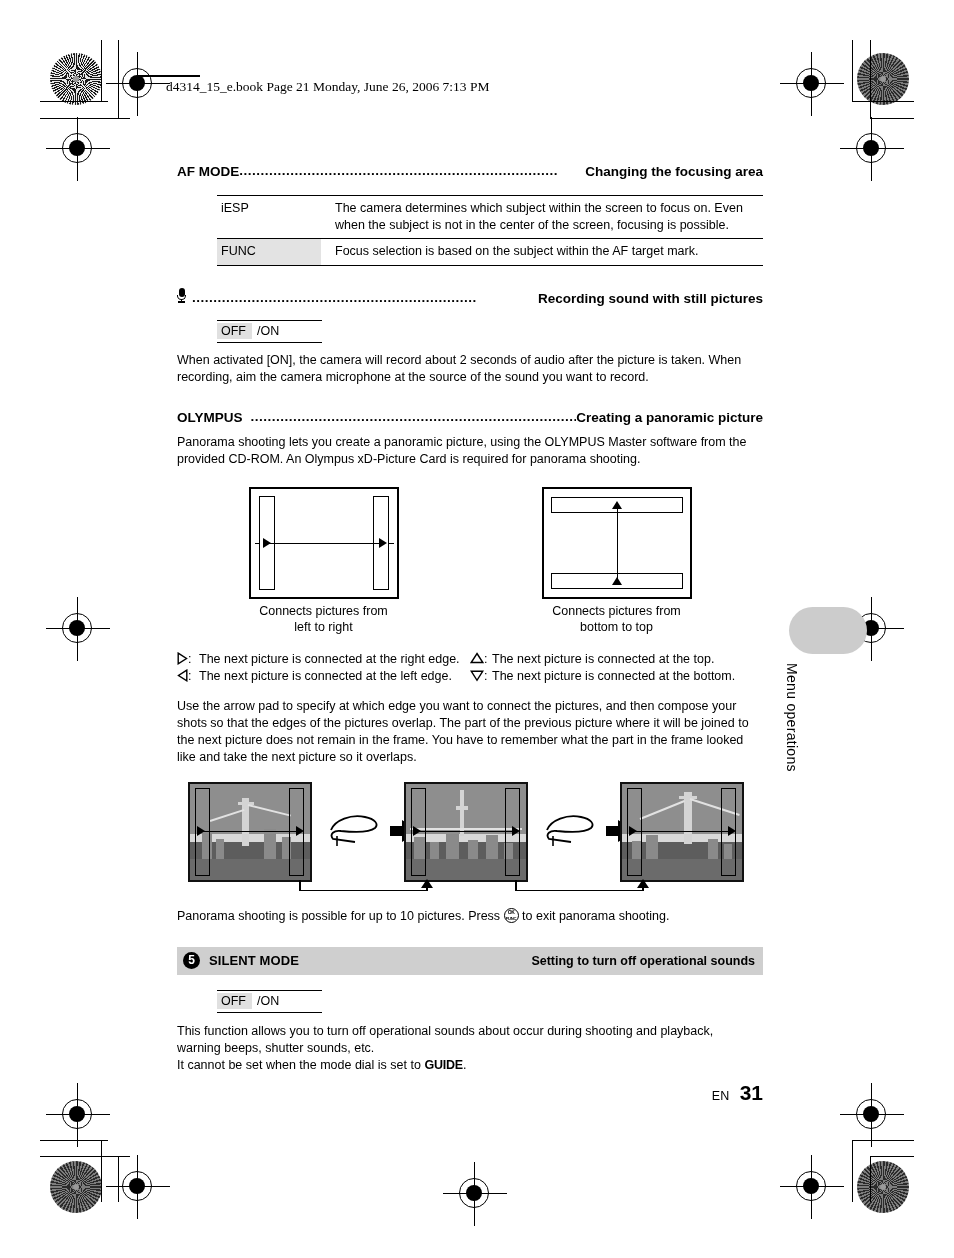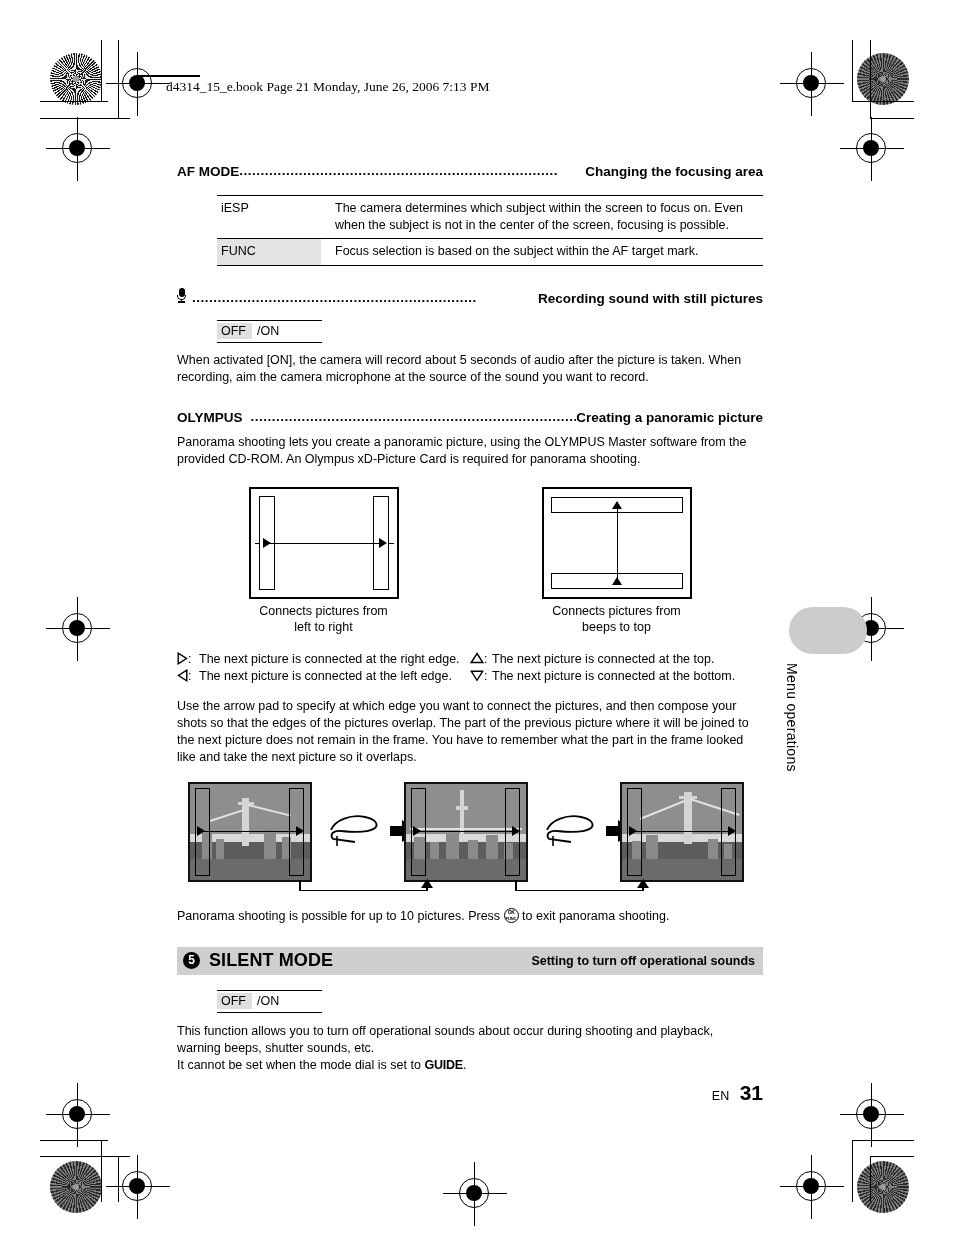--- a/index.html
+++ b/index.html
@@ -441,21 +441,21 @@
     background: #000;
     color: #fff;
     font-size: 12px;
     font-weight: bold;
     text-align: center;
     line-height: 17.5px;
     flex: 0 0 auto;
     margin-right: 9px;
   }
   .banner .bt {
-    font-size: 18px;
+    font-size: 13px;
     font-weight: bold;
     letter-spacing: 0.1px;
     flex: 1 1 auto;
   }
   .banner .bd {
     font-size: 12.5px;
     font-weight: bold;
     flex: 0 0 auto;
   }
 
@@ -629,21 +629,21 @@
     </span>
     <span class="leader" style="margin-left:6px;">...................................................................</span>
     <span class="desc">Recording sound with still pictures</span>
   </div>
 
   <div class="chip">
     <span class="off">OFF</span>
     <span class="on">/ON</span>
   </div>
 
-  <p class="body">When activated [ON], the camera will record about 5 seconds of audio after the picture is taken. When recording, aim the camera microphone at the source of the sound you want to record.</p>
+  <p class="body">When activated [ON], the camera will record about 2 seconds of audio after the picture is taken. When recording, aim the camera microphone at the source of the sound you want to record.</p>
 
   <div class="sect" style="margin-top:24px;">
     <span class="name">OLYMPUS</span>
     <span class="leader" style="margin-left:8px;">................................................................................</span>
     <span class="desc">Creating a panoramic picture</span>
   </div>
 
   <p class="body">Panorama shooting lets you create a panoramic picture, using the OLYMPUS Master software from the provided CD-ROM. An Olympus xD-Picture Card is required for panorama shooting.</p>
 
   <div class="pano-row">
@@ -667,21 +667,21 @@
     <div class="pano-block">
       <div class="frame bt">
         <div class="strip t"></div>
         <div class="strip b"></div>
         <div class="axis"></div>
         <div class="tri a"></div>
         <div class="tri b"></div>
       </div>
       <div class="pano-cap">
         <div>Connects pictures from</div>
-        <div>beeps to top</div>
+        <div>bottom to top</div>
       </div>
     </div>
   </div>
 
   <div class="legend">
     <div class="col">
       <div class="li">
         <span class="g">
           <svg class="gsvg" width="11" height="13" viewBox="0 0 11 13">
               <polygon points="1.2,1.2 9.5,6.5 1.2,11.8" fill="none" stroke="#000" stroke-width="1.4" stroke-linejoin="miter"></polygon>

